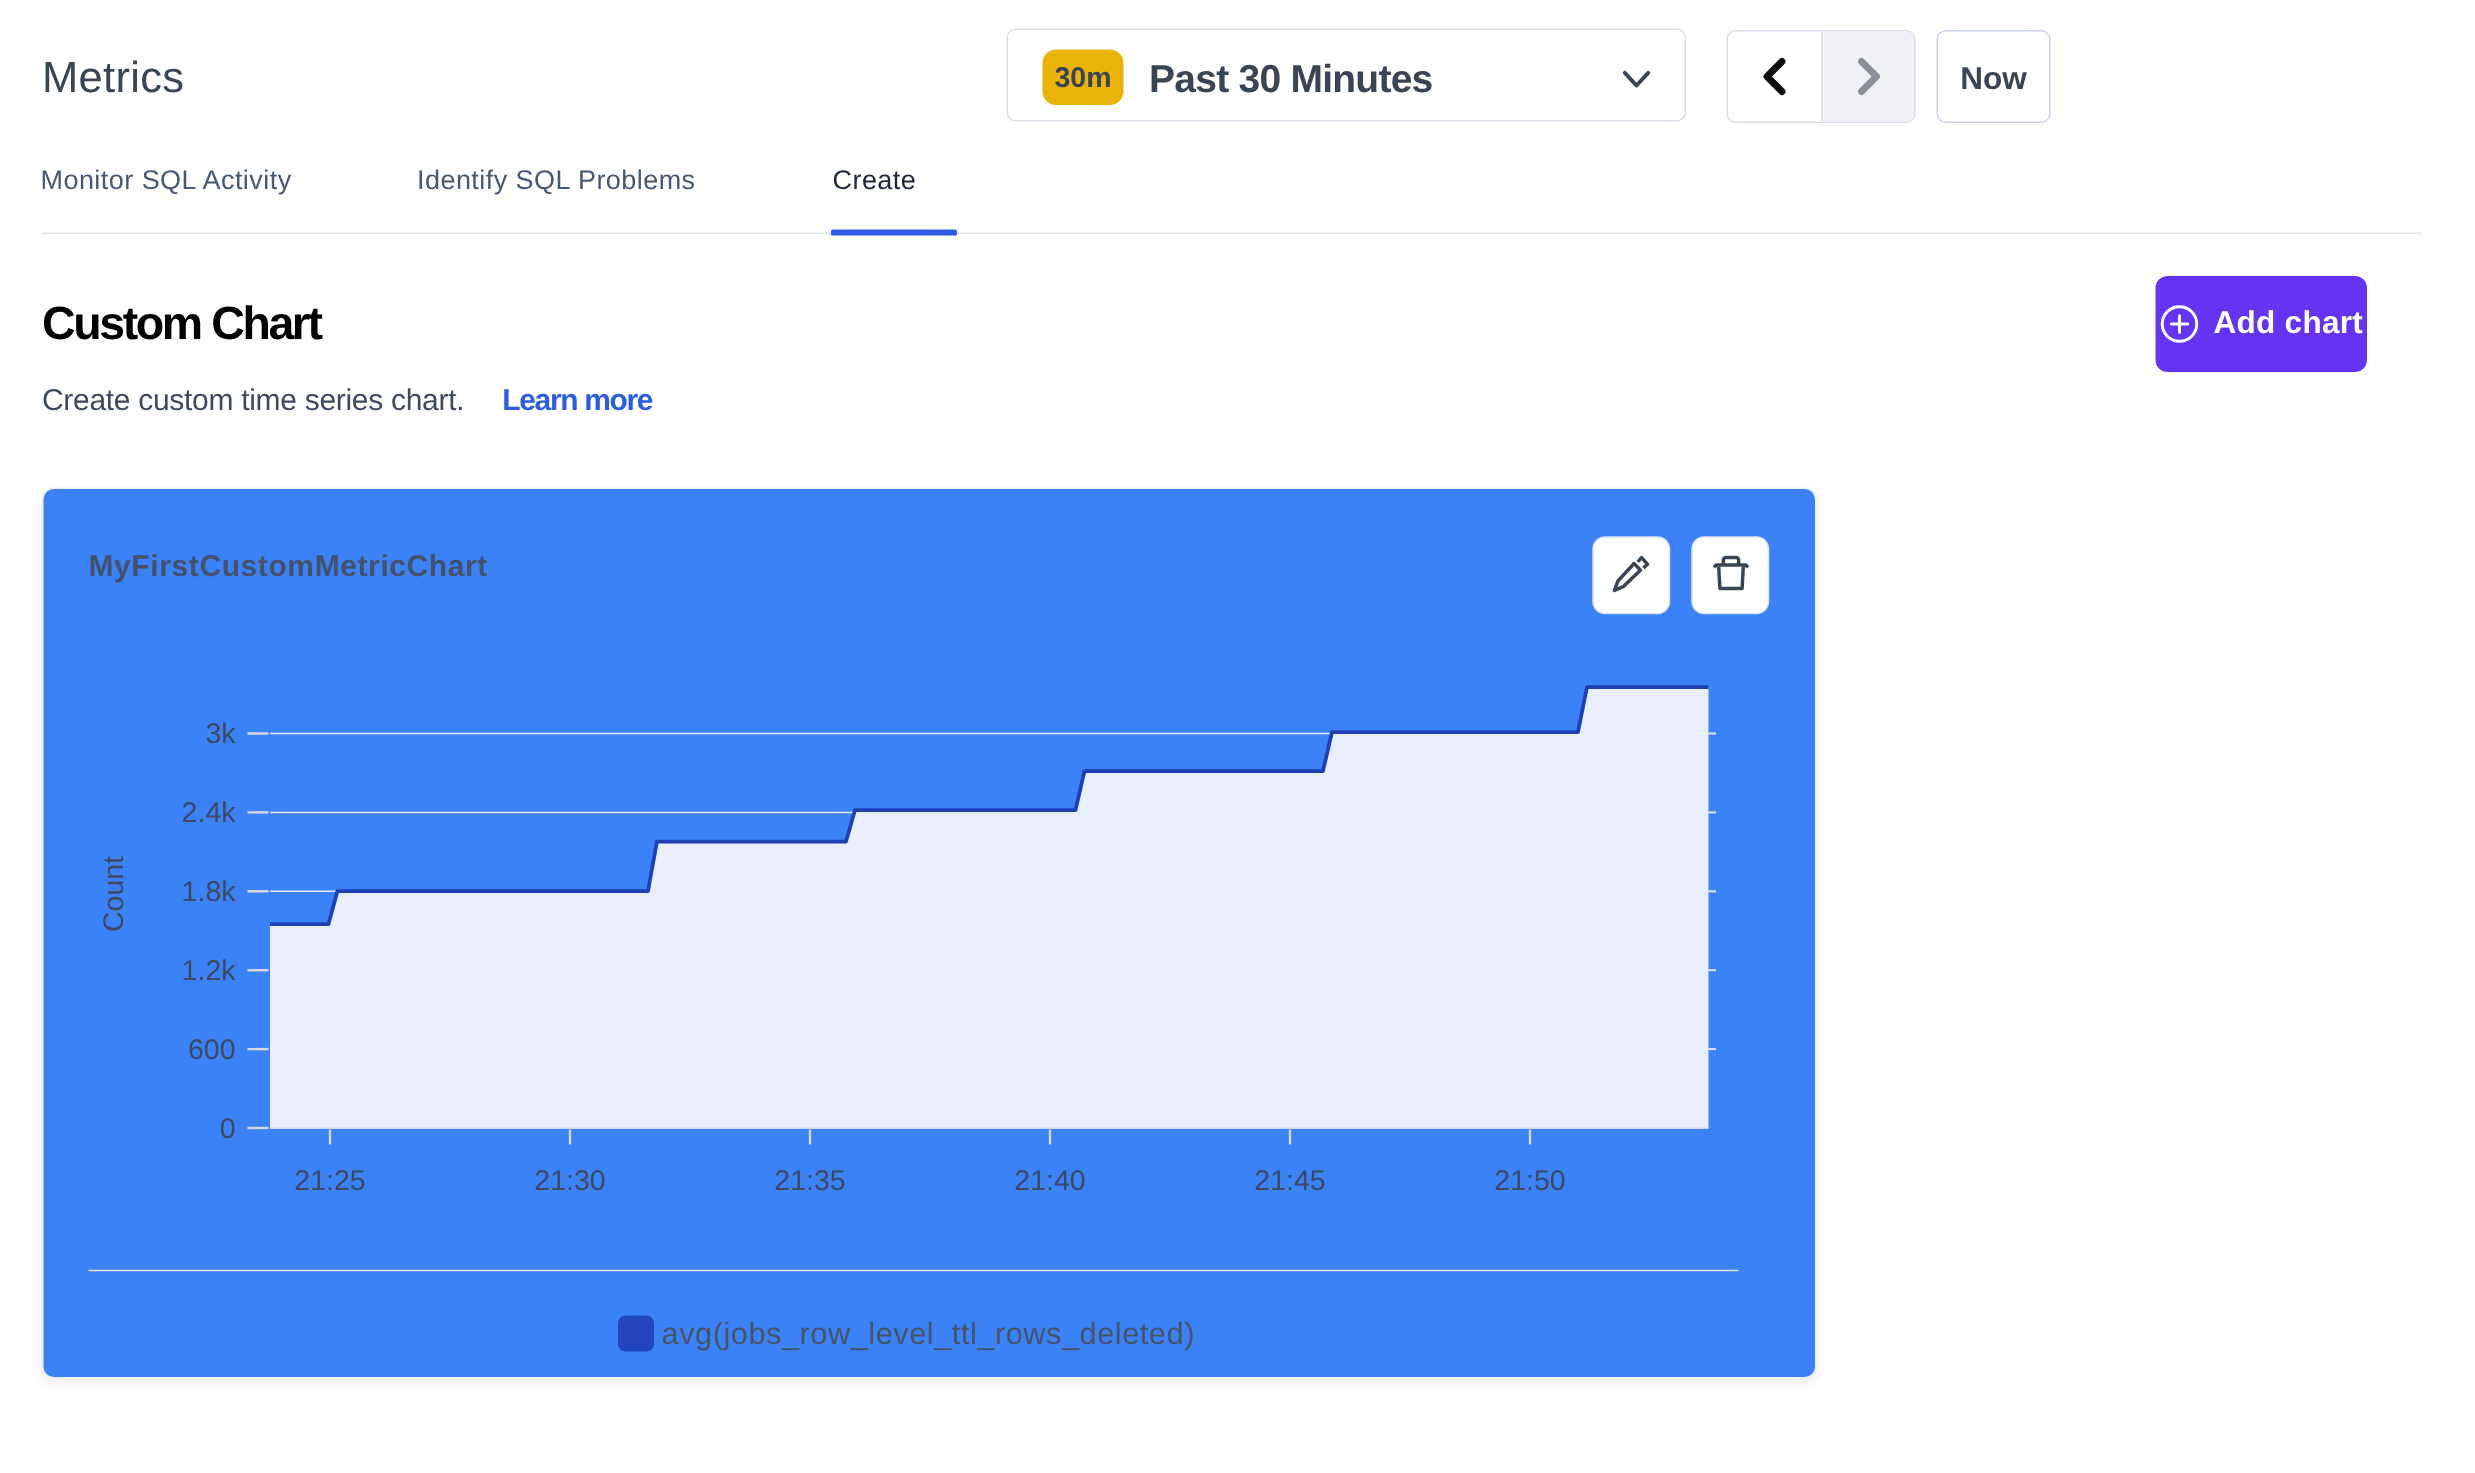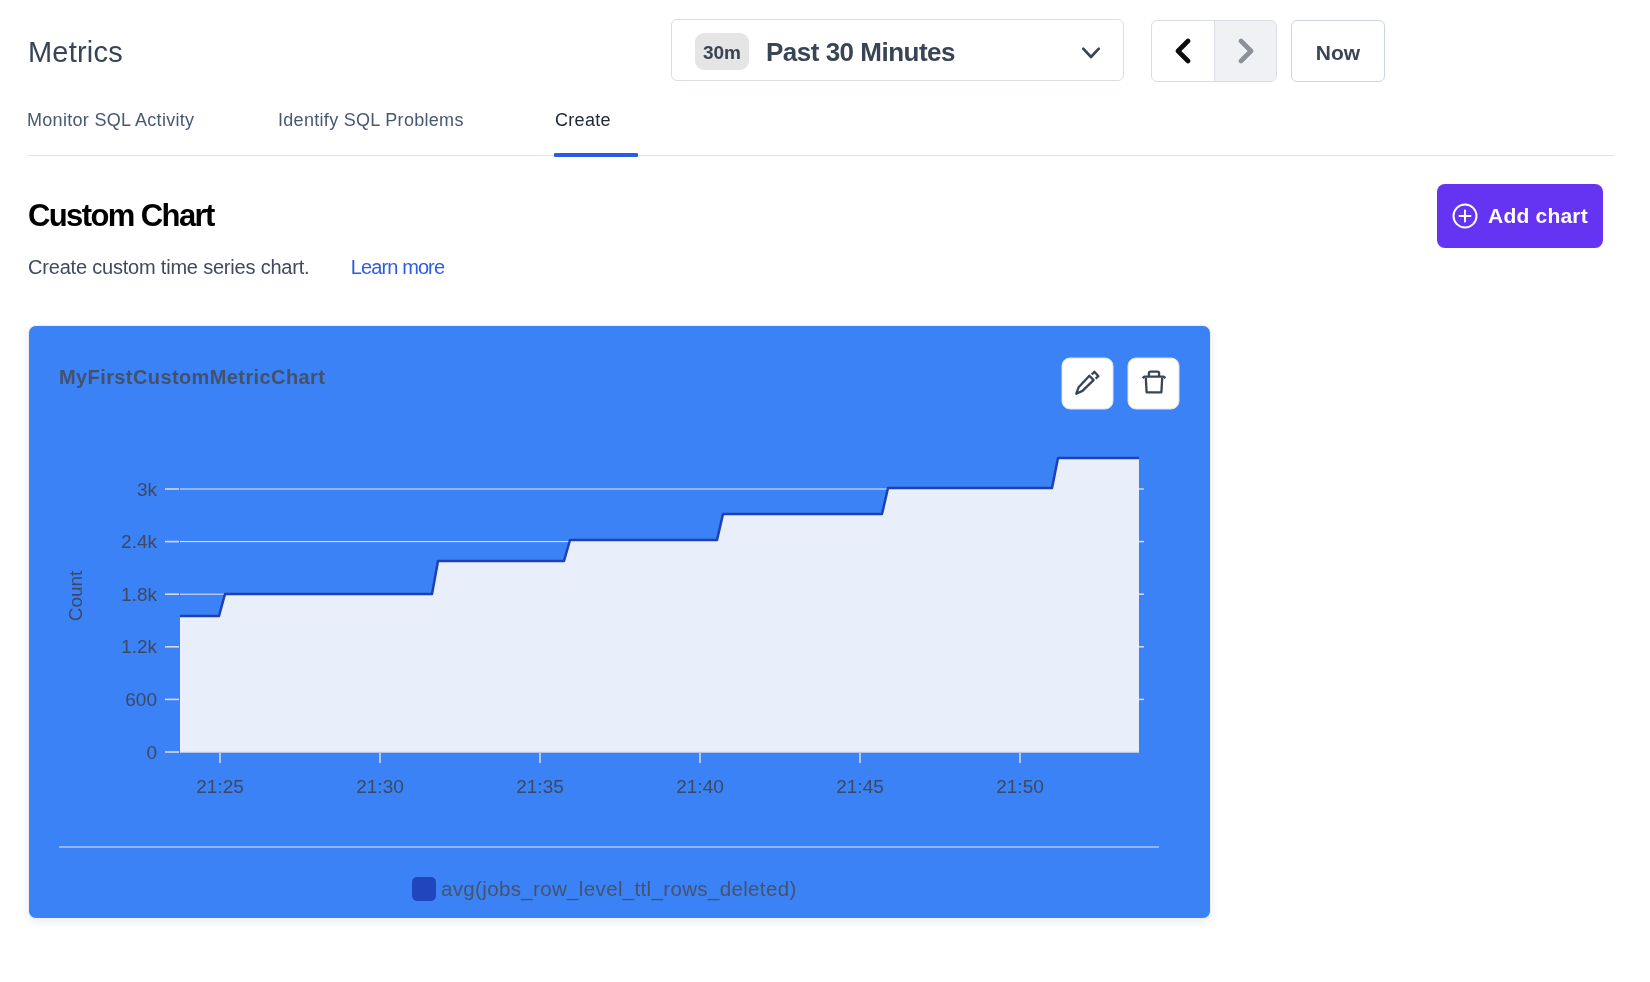--- a/index.html
+++ b/index.html
@@ -1,40 +1,40 @@
 <!DOCTYPE html>
 <html><head>
 <meta charset="utf-8">
 <style>
   * { margin:0; padding:0; box-sizing:border-box; }
   html,body { width:1650px; height:982px; background:#fff; font-family:"Liberation Sans", sans-serif; overflow:hidden; }
   .abs { position:absolute; }
   #h1 { left:28px; top:38px; font-size:29px; font-weight:400; color:#394455; line-height:1; letter-spacing:0.2px;}
   
   #tsel { left:671px; top:19px; width:453px; height:62px; border:1px solid #d9dde8; border-radius:6px; display:flex; align-items:center; }
-  #badge { margin-left:23px; width:54px; height:37px; background:#e5e5e5; border-radius:9px; display:flex; align-items:center; justify-content:center; font-size:19px; font-weight:700; color:#394455; padding-top:4px; position:relative; top:1px; }
+  #badge { margin-left:23px; width:54px; height:37px; background:#eab308; border-radius:9px; display:flex; align-items:center; justify-content:center; font-size:19px; font-weight:700; color:#394455; padding-top:4px; position:relative; top:1px; }
   #tsel-label { margin-left:17px; font-size:26px; font-weight:600; color:#394455; letter-spacing:-0.5px; position:relative; top:2px; }
   #tsel svg { margin-left:auto; margin-right:22px; position:relative; top:3px; }
   
   #arrows { left:1151px; top:20px; width:126px; height:62px; border:1px solid #d9dde8; border-radius:6px; display:flex; overflow:hidden; }
   #arrows .half { width:62px; height:100%; display:flex; align-items:center; justify-content:center; }
   #arr-r { background:#f0f1f4; border-left:1px solid #d9dde8; }
-  #nowbtn { left:1291px; top:20px; width:94px; height:62px; border:1px solid #ccd3e6; border-radius:6px; display:flex; align-items:center; justify-content:center; font-size:21px; font-weight:600; color:#394455; padding-top:4px; }
+  #nowbtn { left:1291px; top:20px; width:76px; height:62px; border:1px solid #ccd3e6; border-radius:6px; display:flex; align-items:center; justify-content:center; font-size:21px; font-weight:600; color:#394455; padding-top:4px; }
   
   .tab { top:110px; font-size:18px; color:#475872; letter-spacing:0.3px; line-height:1.2;}
   #tab1 { left:27px; }
   #tab2 { left:278px; }
   #tab3 { left:555px; color:#20293a; }
   #tabline { left:28px; top:155px; width:1586px; height:1px; background:#dfe2ea; }
   #tabblue { left:554px; top:153px; width:84px; height:4px; background:#2b5ce2; border-radius:1px; }
   
   #h2 { left:28px; top:200px; font-size:31px; font-weight:700; color:#000000; line-height:1; letter-spacing:-1.6px;}
   #sub { left:28px; top:256px; font-size:20px; color:#3f4a60; letter-spacing:-0.2px; }
-  #sub a { color:#2b5ce2; font-weight:400; text-decoration:none; letter-spacing:-0.9px; margin-left:36px; }
-  #addbtn { left:1437px; top:184px; width:166px; height:64px; background:#6534f3; border-radius:8px; display:flex; align-items:center; justify-content:center; color:#fff; font-size:21px; font-weight:600; letter-spacing:0.2px; }
+  #sub a { color:#2b5ce2; font-weight:700; text-decoration:none; letter-spacing:-0.9px; margin-left:20px; }
+  #addbtn { left:1437px; top:184px; width:141px; height:64px; background:#6534f3; border-radius:8px; display:flex; align-items:center; justify-content:center; color:#fff; font-size:21px; font-weight:600; letter-spacing:0.2px; }
   #addbtn svg { margin-right:10px; }
   
   #card { left:28px; top:325px; width:1183px; height:594px; background:#3b82f6; border:1px solid #eef0f6; border-radius:8px; box-shadow:0 3px 8px rgba(56,66,96,0.10); }
 </style>
 </head>
 <body>
 <div class="abs" id="h1">Metrics</div>
 
 <div class="abs" id="tsel">
   <div id="badge">30m</div>

